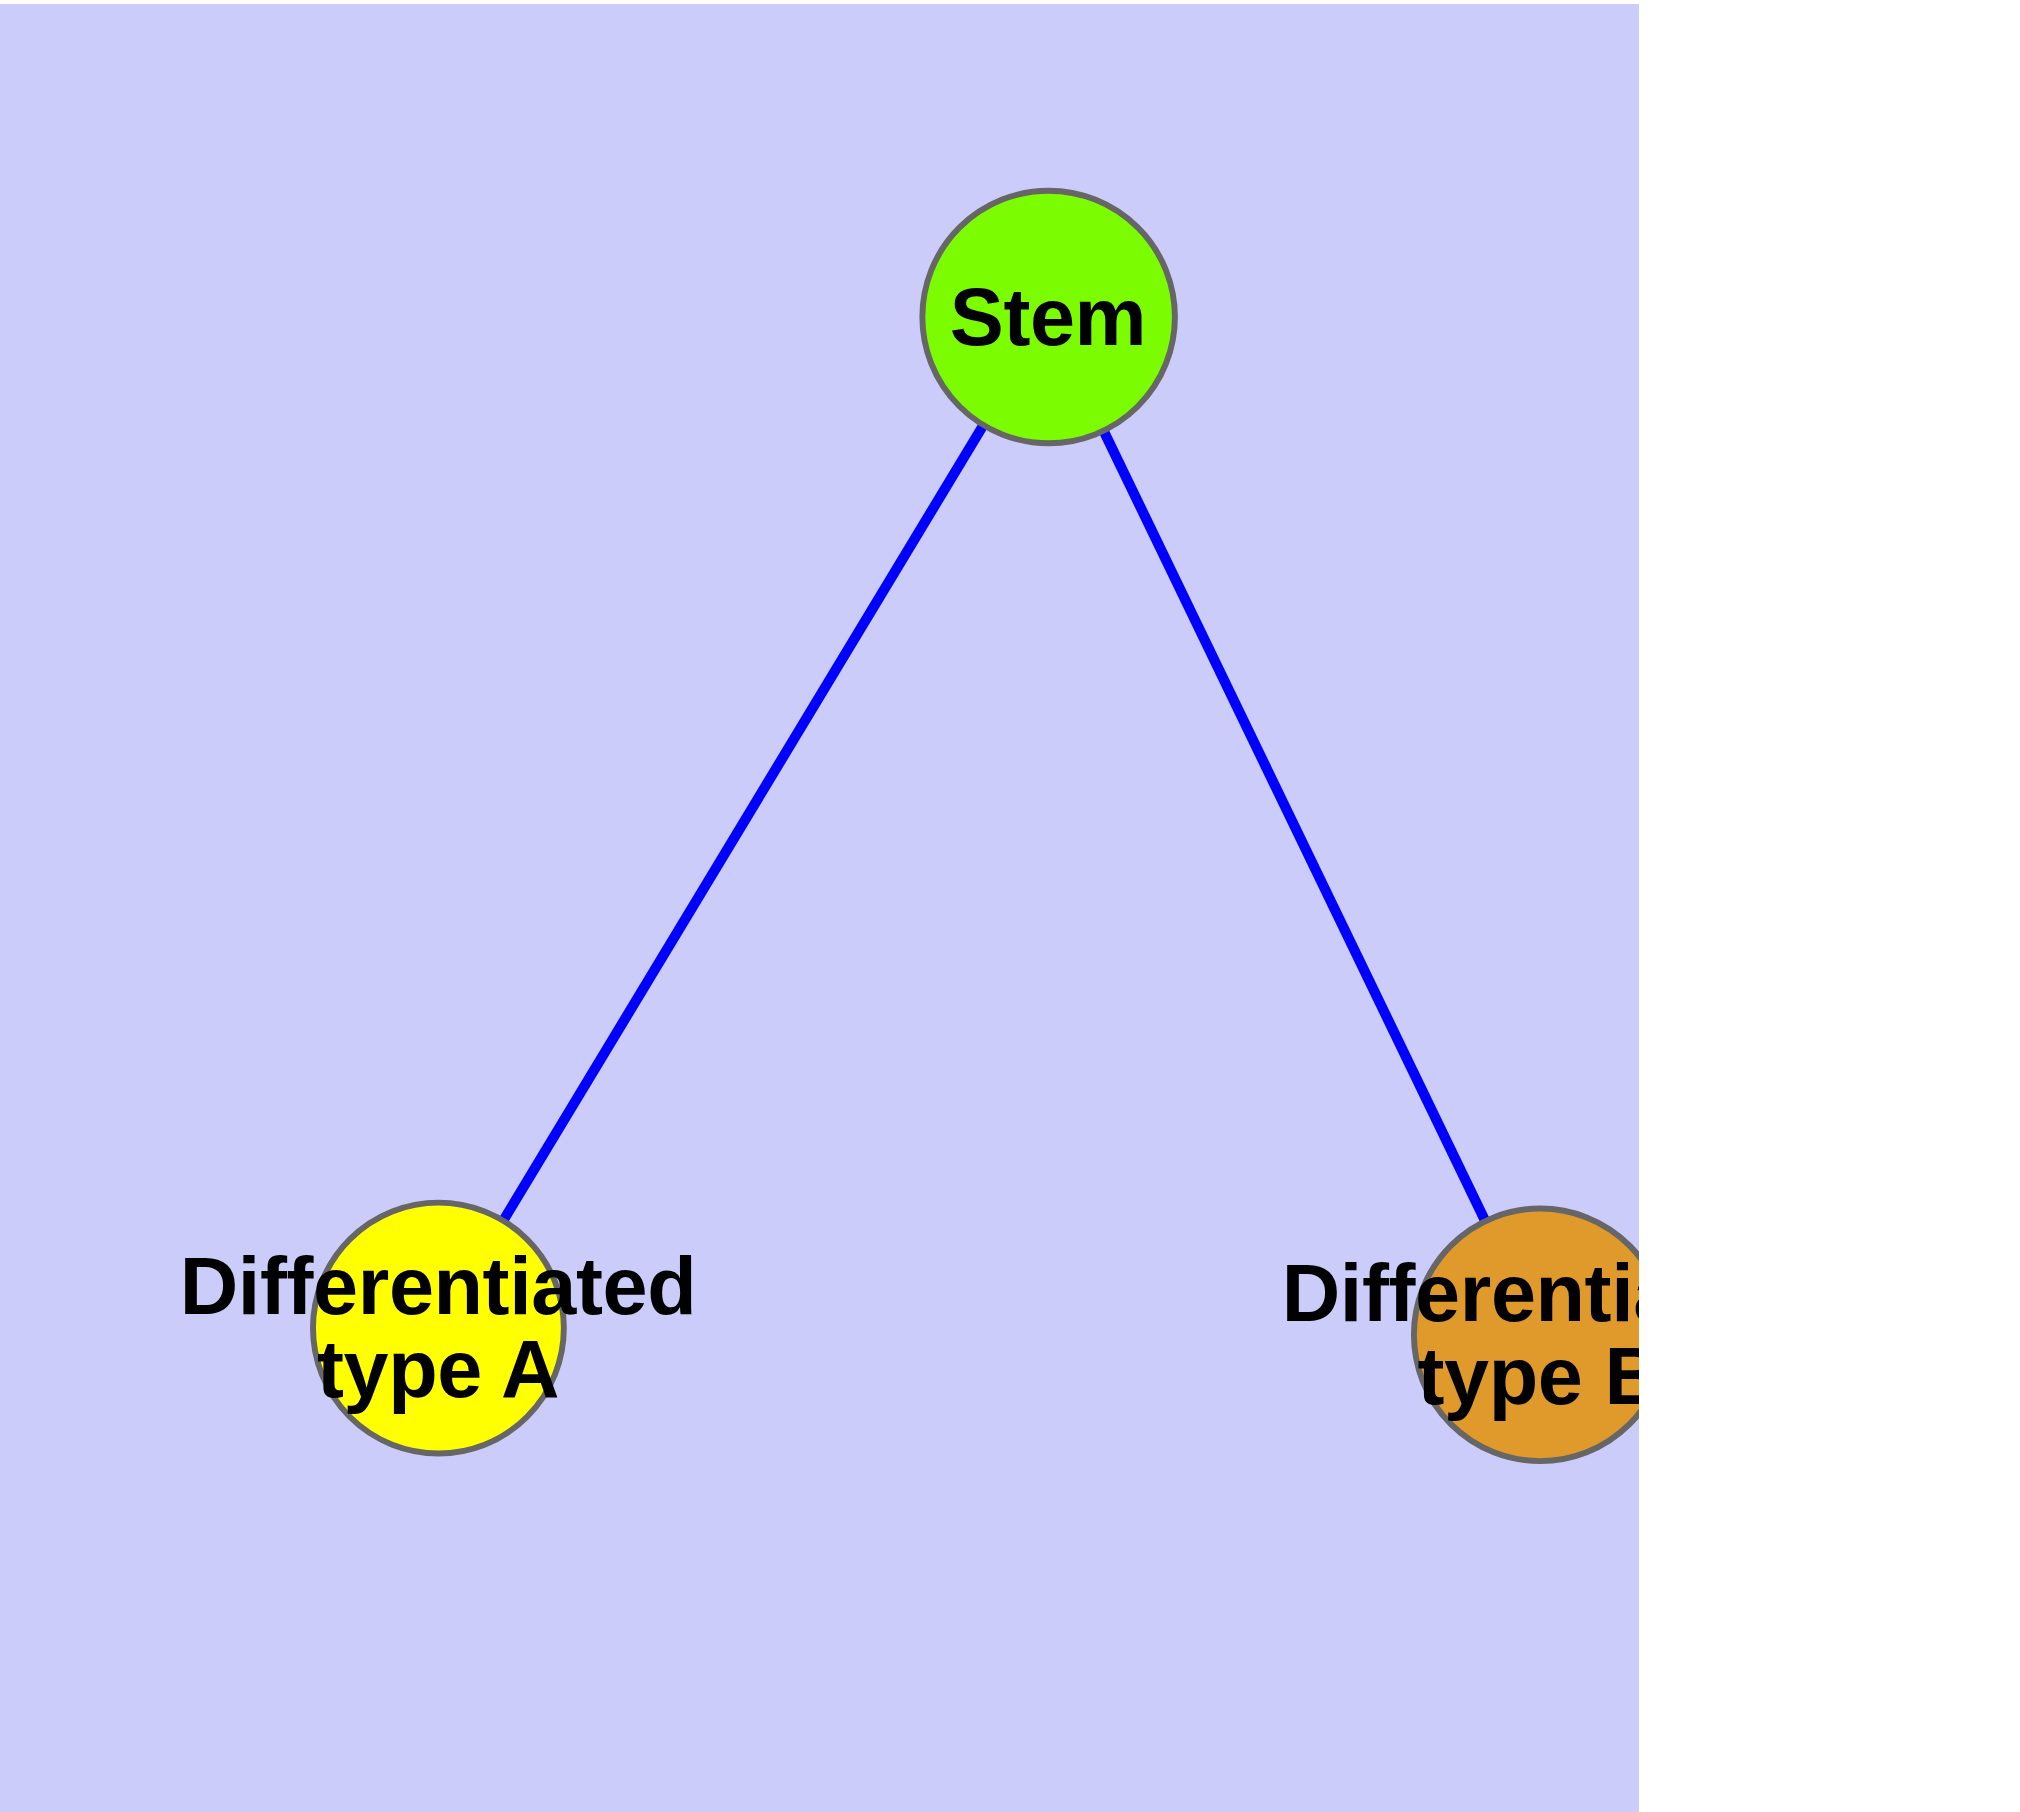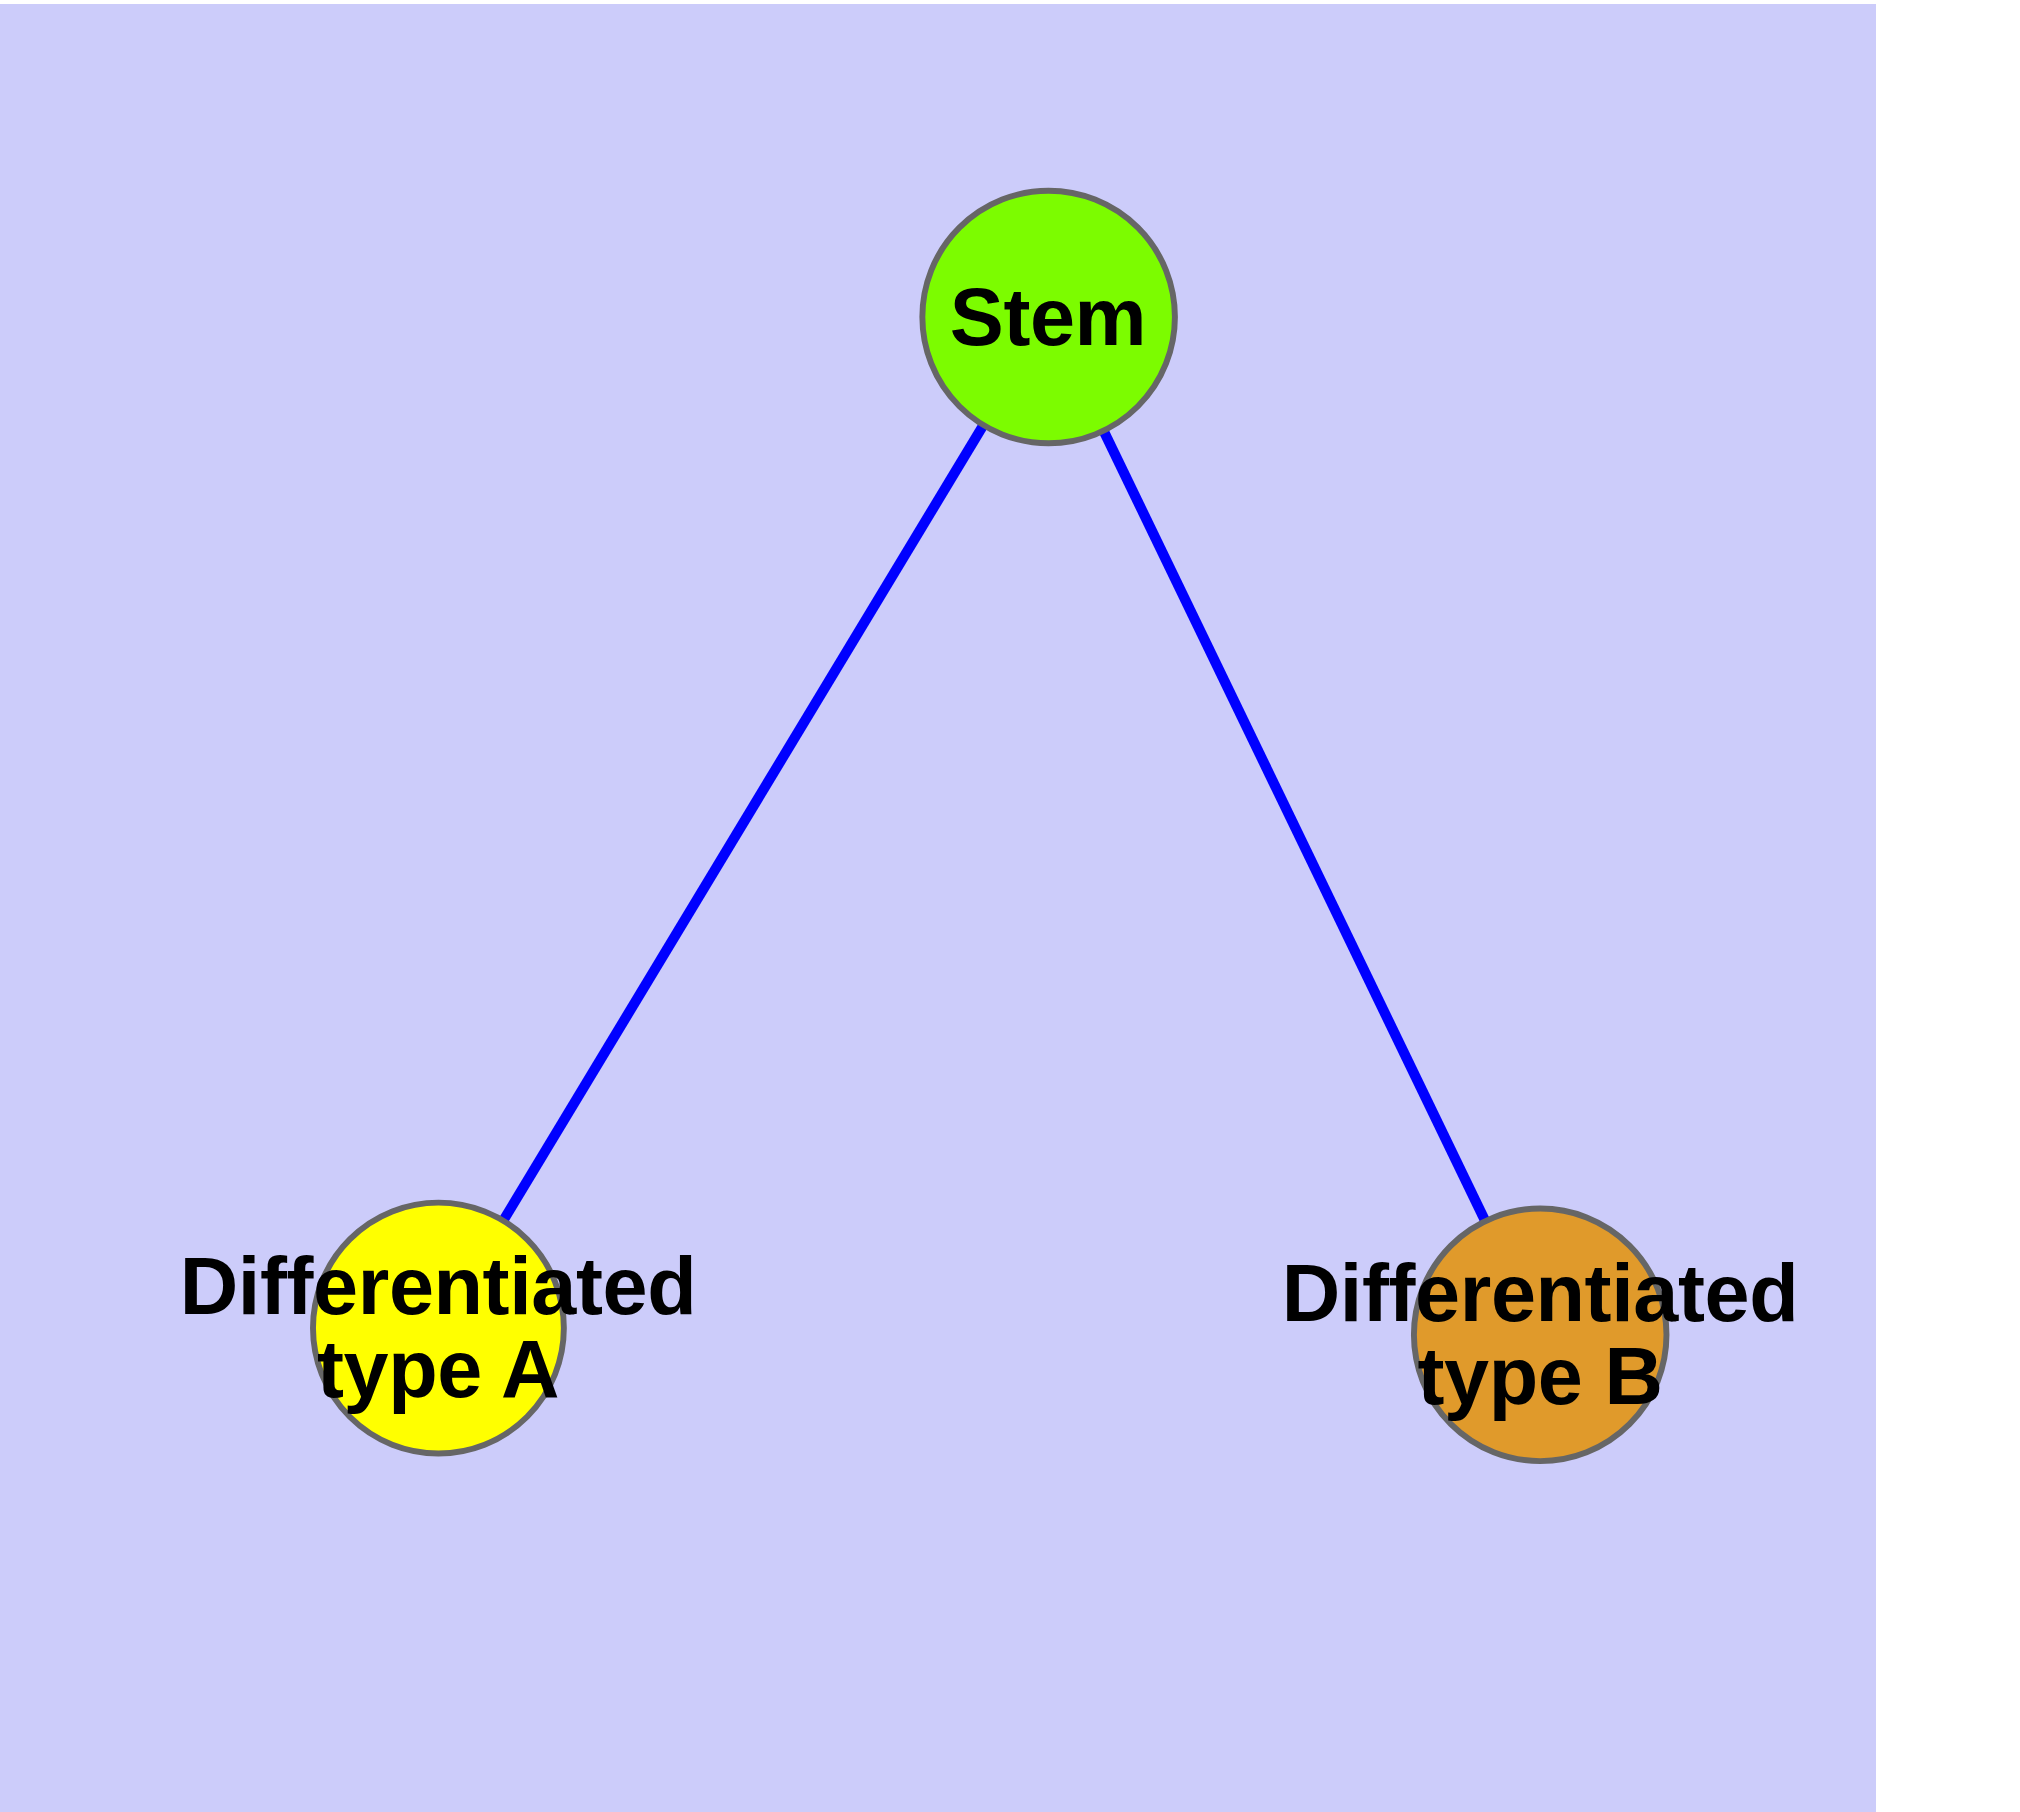--- a/index.html
+++ b/index.html
@@ -42,21 +42,21 @@
     white-space: pre;
     letter-spacing: -0.4px;
     transform: translate(-50%, -50%);
     pointer-events: none;
     -webkit-font-smoothing: antialiased;
   }
 </style>
 </head>
 <body>
 
-<div id="canvas" style="width: 1876px; height: 1812px;">
+<div id="canvas" style="width: 1639px; height: 1812px;">
 
   <div id="plot-background" style="background: rgb(204, 204, 250); width: 2021px; height: 1808px;"></div>
 
   <svg id="graph-svg" viewBox="0 0 2384 2138">
     <g>
       <line class="graph-edge" id="edge-0" x1="1237" y1="374" x2="517" y2="1567" stroke="#0000ff" stroke-width="12" stroke-linecap="butt"></line>
       <line class="graph-edge" id="edge-1" x1="1237" y1="374" x2="1817" y2="1575" stroke="#0000ff" stroke-width="12" stroke-linecap="butt"></line>
     </g>
     <g>
       <circle class="graph-node" id="node-0" cx="1237" cy="374" r="149" fill="#7cfc00" stroke="#666666" stroke-width="7"></circle>

